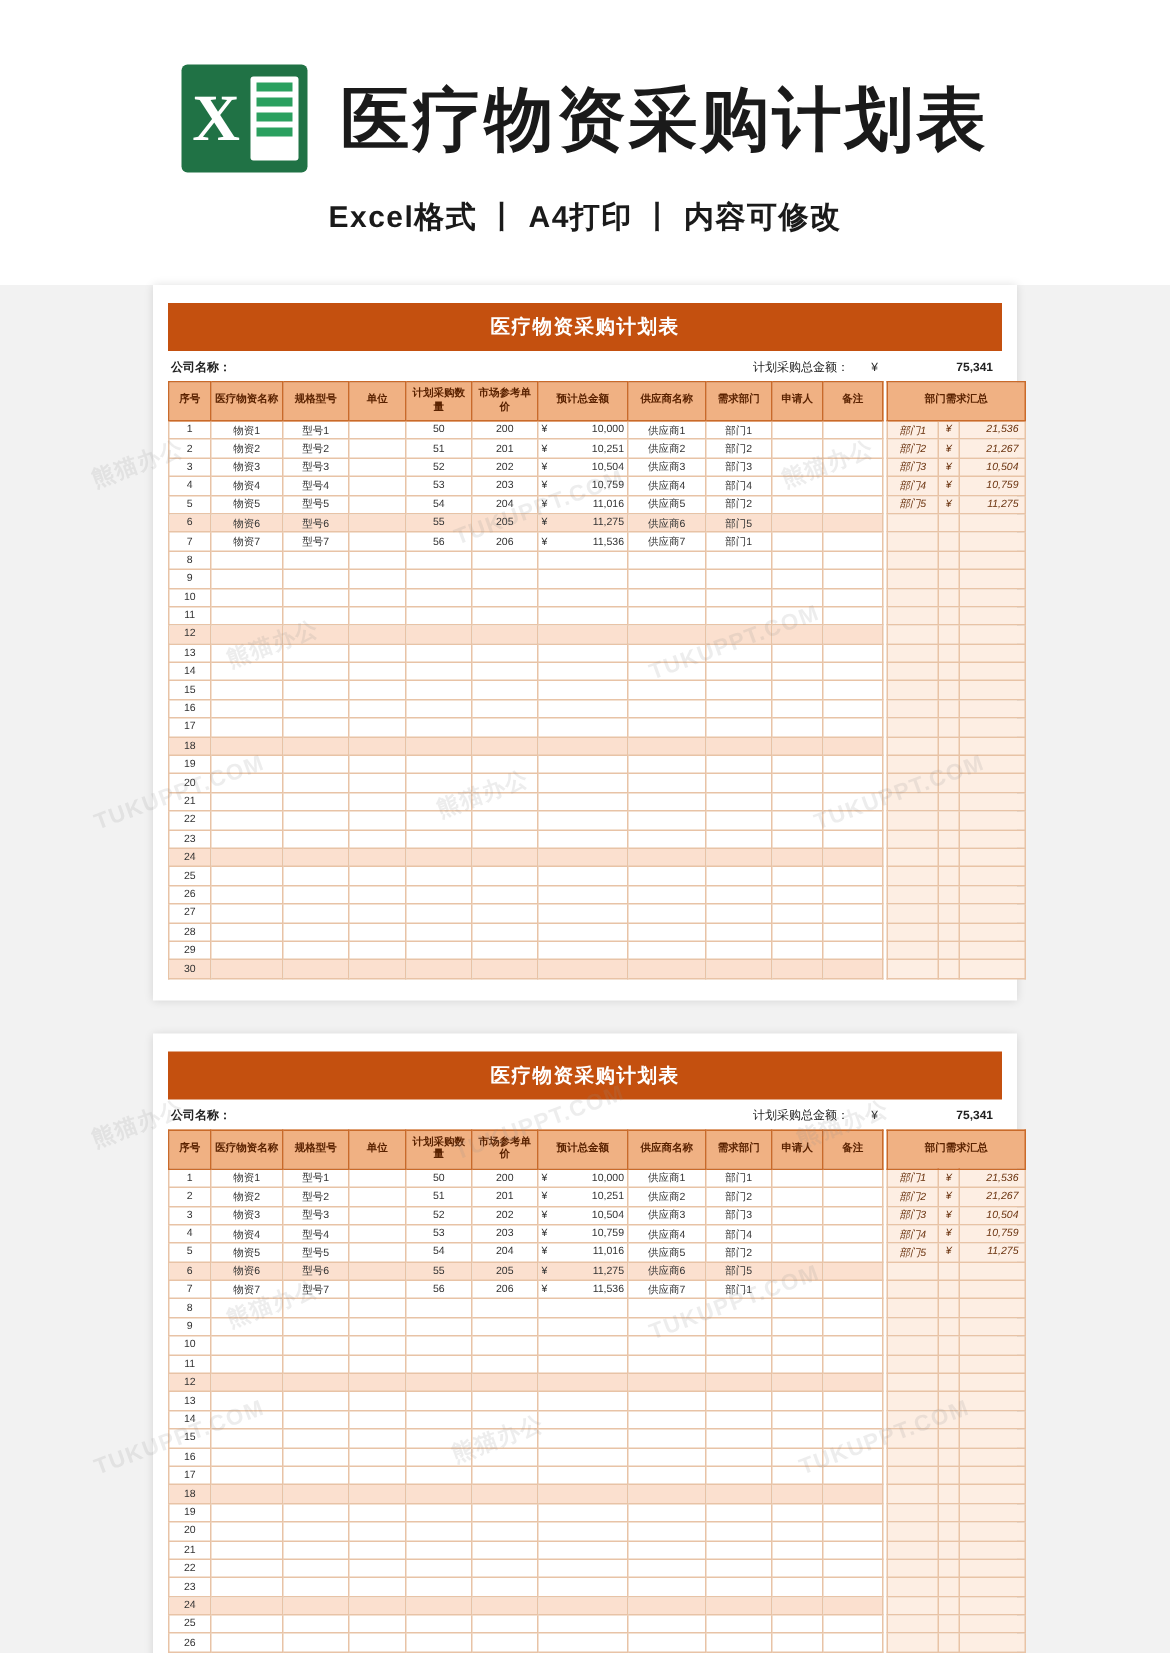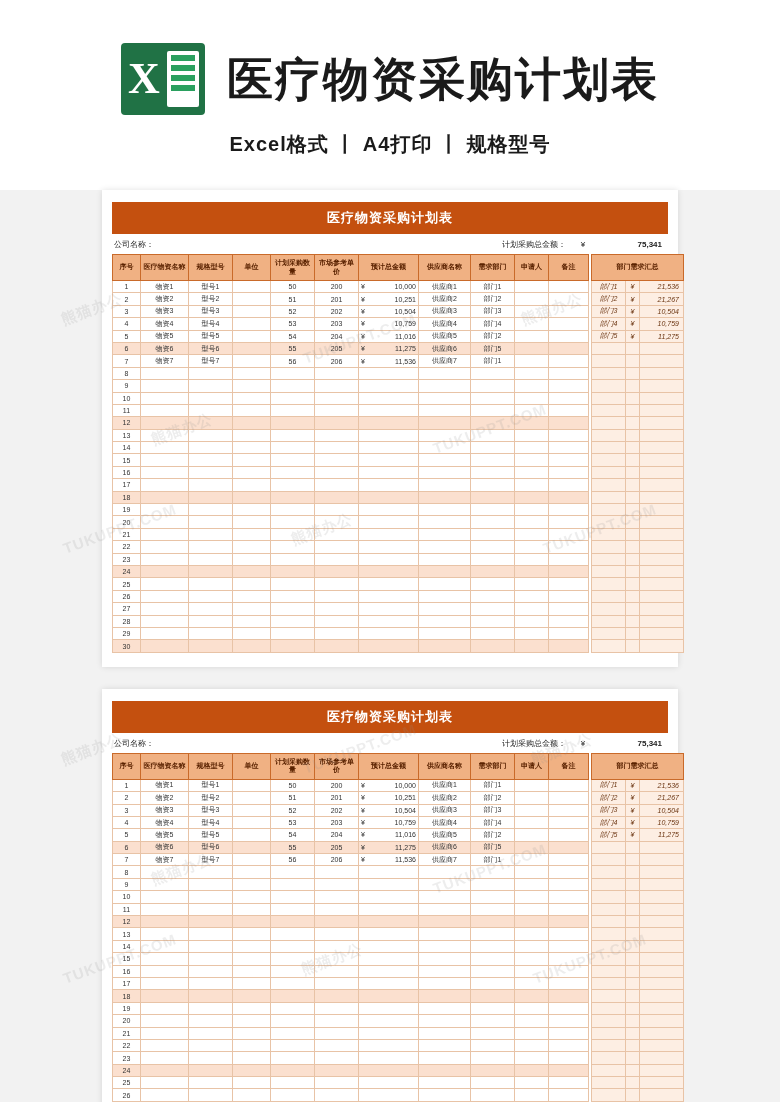--- a/index.html
+++ b/index.html
@@ -91,21 +91,21 @@
     padding: 7px 0;
     letter-spacing: 1px;
   }
   .info-row {
     display: flex;
     align-items: center;
     font-size: 8px;
     color: #222;
     padding: 5px 2px 4px 2px;
   }
-  .info-left { flex: 0 0 auto; }
+  .info-left { flex: 0 0 auto; font-weight: bold; }
   .info-right {
     margin-left: auto;
     display: flex;
     align-items: center;
     gap: 4px;
   }
   .info-right .lbl { }
   .info-right .cur { width: 26px; text-align: center; }
   .info-right .amt { width: 66px; text-align: right; font-weight: bold; padding-right: 4px; }
 
@@ -173,21 +173,21 @@
       <div class="x">X</div>
       <div class="sheet">
           <i></i>
           <i></i>
           <i></i>
           <i></i>
         </div>
     </div>
     <div class="banner-title">医疗物资采购计划表</div>
   </div>
-  <div class="banner-sub">Excel格式 丨 A4打印 丨 规格型号</div>
+  <div class="banner-sub">Excel格式 丨 A4打印 丨 内容可修改</div>
 </div>
 
 <div id="pages">
     <div class="sheet-page">
       <div class="doc-title">医疗物资采购计划表</div>
       <div class="info-row">
         <span class="info-left">公司名称：</span>
         <span class="info-right">
           <span class="lbl">计划采购总金额：</span>
           <span class="cur">¥</span>

